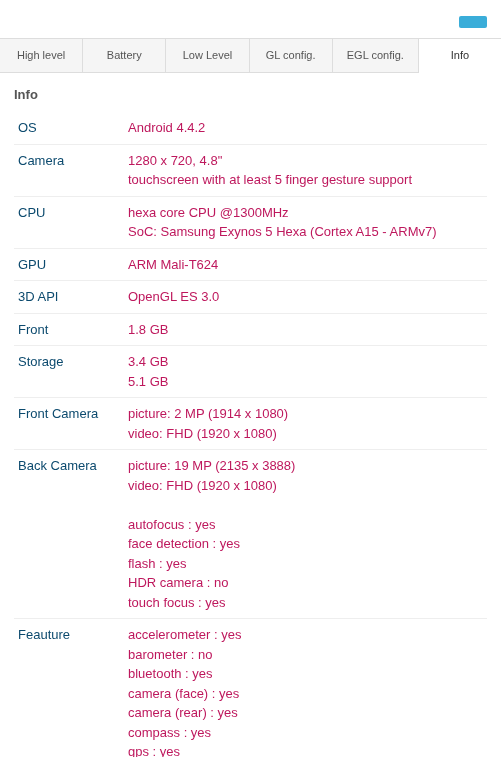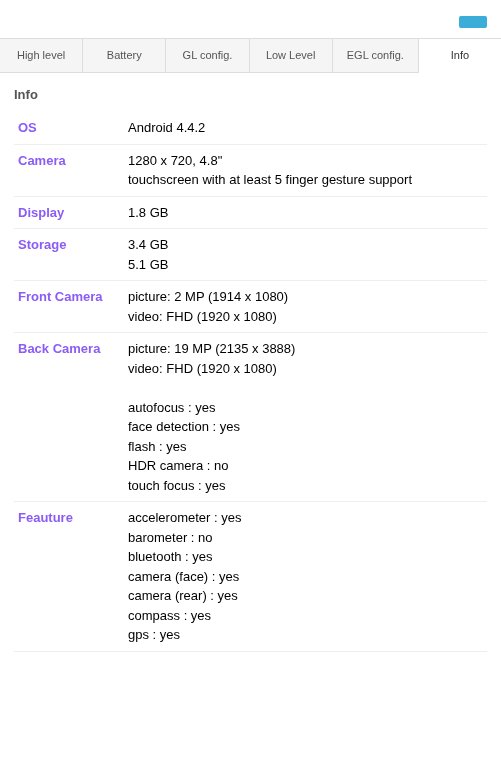--- a/index.html
+++ b/index.html
@@ -91,41 +91,41 @@
 
     td {
       padding: 6px 4px;
       vertical-align: top;
       color: #333;
       line-height: 1.5;
     }
 
     td:first-child {
       width: 110px;
-      color: #8b5cf6;
-      font-weight: bold;
+      color: #0c4a6e;
+      font-weight: normal;
     }
 
     td:last-child {
-      color: #000000;
+      color: #be185d;
     }
   </style>
 </head>
 <body>
 
 <div class="header">
   <div class="header-title"></div>
   <button class="compare-btn"></button>
 </div>
 
 <div class="tabs">
   <div class="tab">High level</div>
   <div class="tab">Battery</div>
+  <div class="tab">Low Level</div>
   <div class="tab">GL config.</div>
-  <div class="tab">Low Level</div>
   <div class="tab">EGL config.</div>
   <div class="tab active">Info</div>
 </div>
 
 <div class="content">
   <div class="section-label">Info</div>
   <table>
     <tbody id="info-tbody">
     <tr>
           <td>OS</td>
@@ -134,21 +134,40 @@
           </td>
         </tr>
         <tr>
           <td>Camera</td>
           <td>
             <div>1280 x 720, 4.8"</div>
             <div>touchscreen with at least 5 finger gesture support</div>
           </td>
         </tr>
         <tr>
-          <td>Display</td>
+          <td>CPU</td>
+          <td>
+            <div>hexa core CPU @1300MHz</div>
+            <div>SoC: Samsung Exynos 5 Hexa (Cortex A15 - ARMv7)</div>
+          </td>
+        </tr>
+        <tr>
+          <td>GPU</td>
+          <td>
+            <div>ARM Mali-T624</div>
+          </td>
+        </tr>
+        <tr>
+          <td>3D API</td>
+          <td>
+            <div>OpenGL ES 3.0</div>
+          </td>
+        </tr>
+        <tr>
+          <td>Front</td>
           <td>
             <div>1.8 GB</div>
           </td>
         </tr>
         <tr>
           <td>Storage</td>
           <td>
             <div>3.4 GB</div>
             <div>5.1 GB</div>
           </td>

